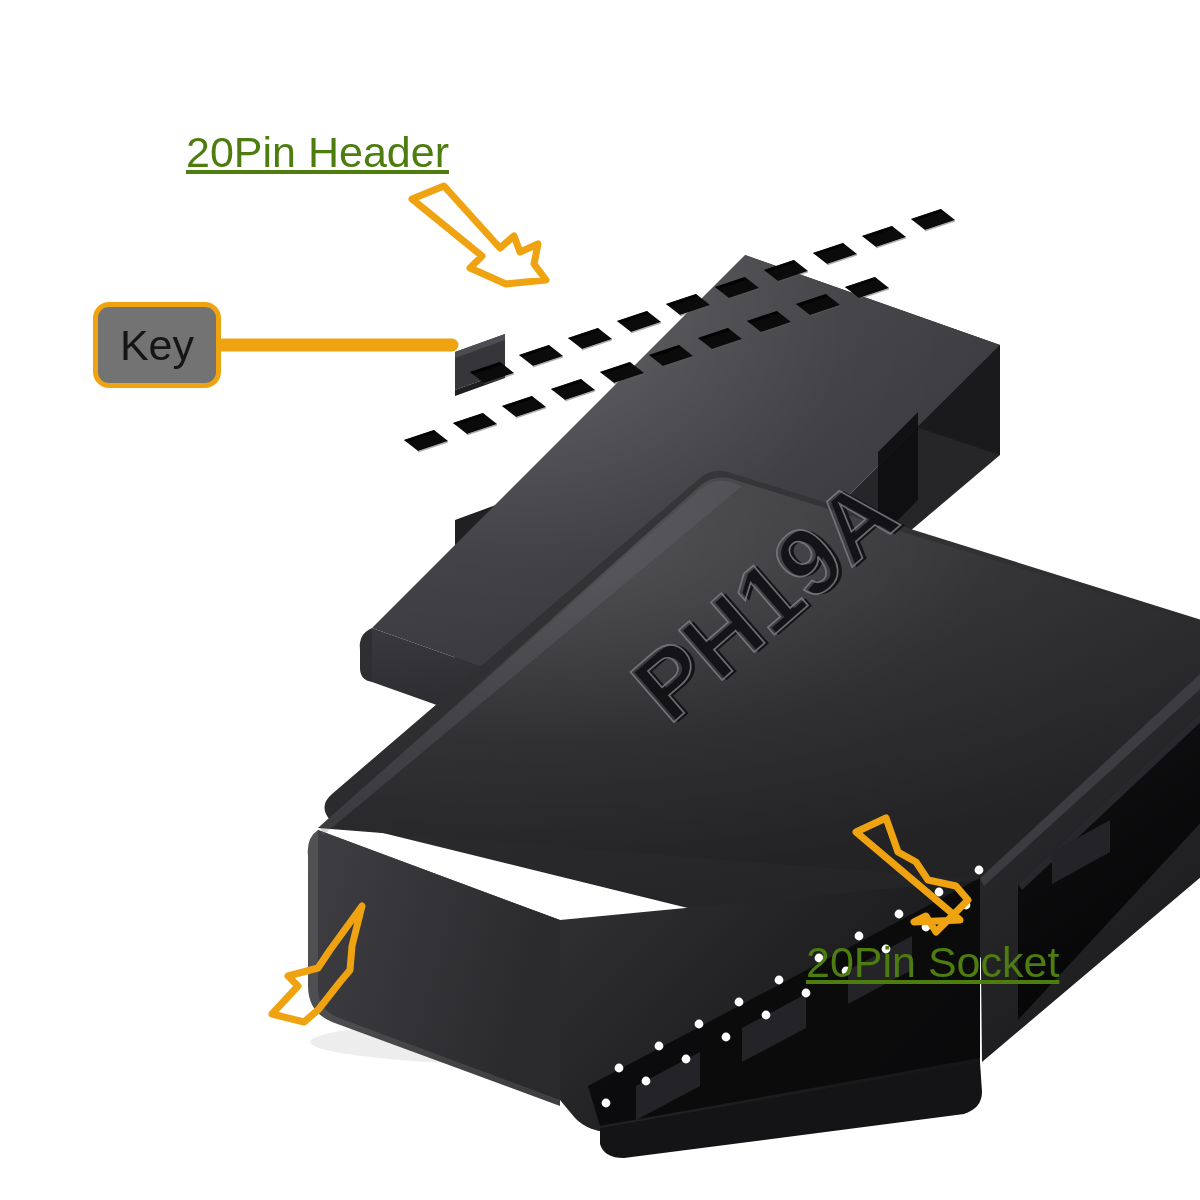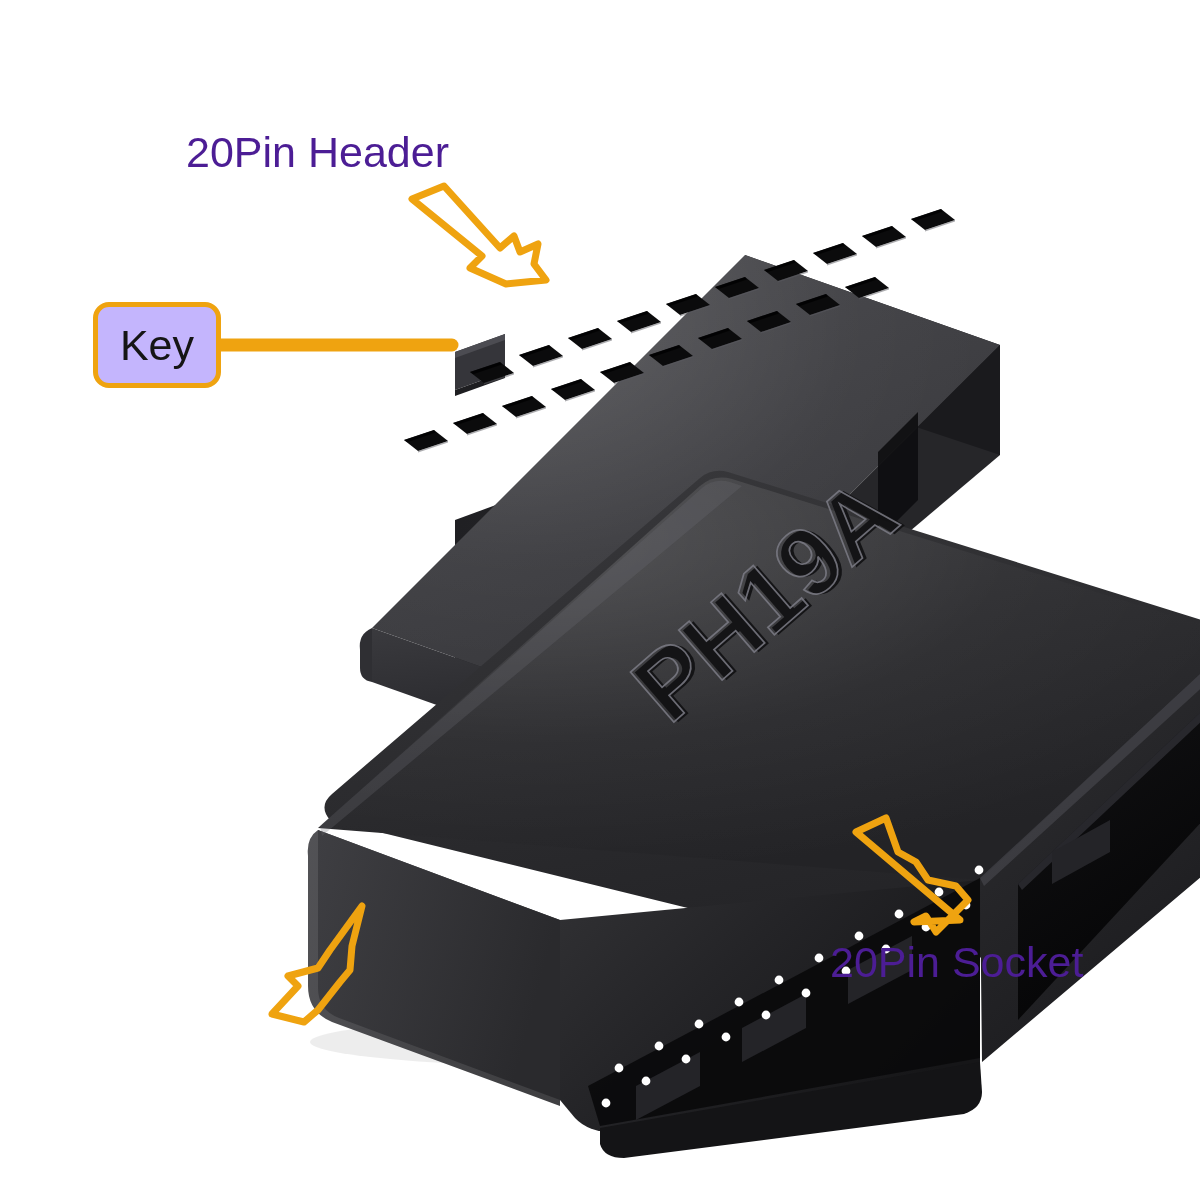--- a/index.html
+++ b/index.html
@@ -7,36 +7,37 @@
     width:1200px;height:1200px;
     background:#ffffff;
     font-family:"Liberation Sans",sans-serif;
     overflow:hidden;
     position:relative;
   }
   #stage{position:absolute;inset:0;width:1200px;height:1200px;}
   .layer{position:absolute;inset:0;width:1200px;height:1200px;}
   .anno-text{
     position:absolute;
-    color:#4c1d95;
+    color:#4d7c0f;
     font-family:"Liberation Sans",sans-serif;
     font-weight:400;
     white-space:nowrap;
     line-height:1;
+    text-decoration:underline;
   }
   #label-header{left:186px;top:131px;font-size:43px;}
   #label-pvc{left:110px;top:1036px;font-size:43px;}
-  #label-socket{left:806px;top:941px;font-size:43px;margin-left:24px;}
+  #label-socket{left:806px;top:941px;font-size:43px;}
   #key-box{
     position:absolute;
     left:93px;top:302px;
     width:128px;height:86px;
     border:5px solid #EFA310;
     border-radius:16px;
-    background:#c4b5fd;
+    background:#737373;
     box-sizing:border-box;
     display:flex;align-items:center;justify-content:center;
   }
   #key-box .key-label{
     font-size:43px;color:#151515;
     font-family:"Liberation Sans",sans-serif;
     line-height:1;
   }
   svg{display:block;}
 </style>

